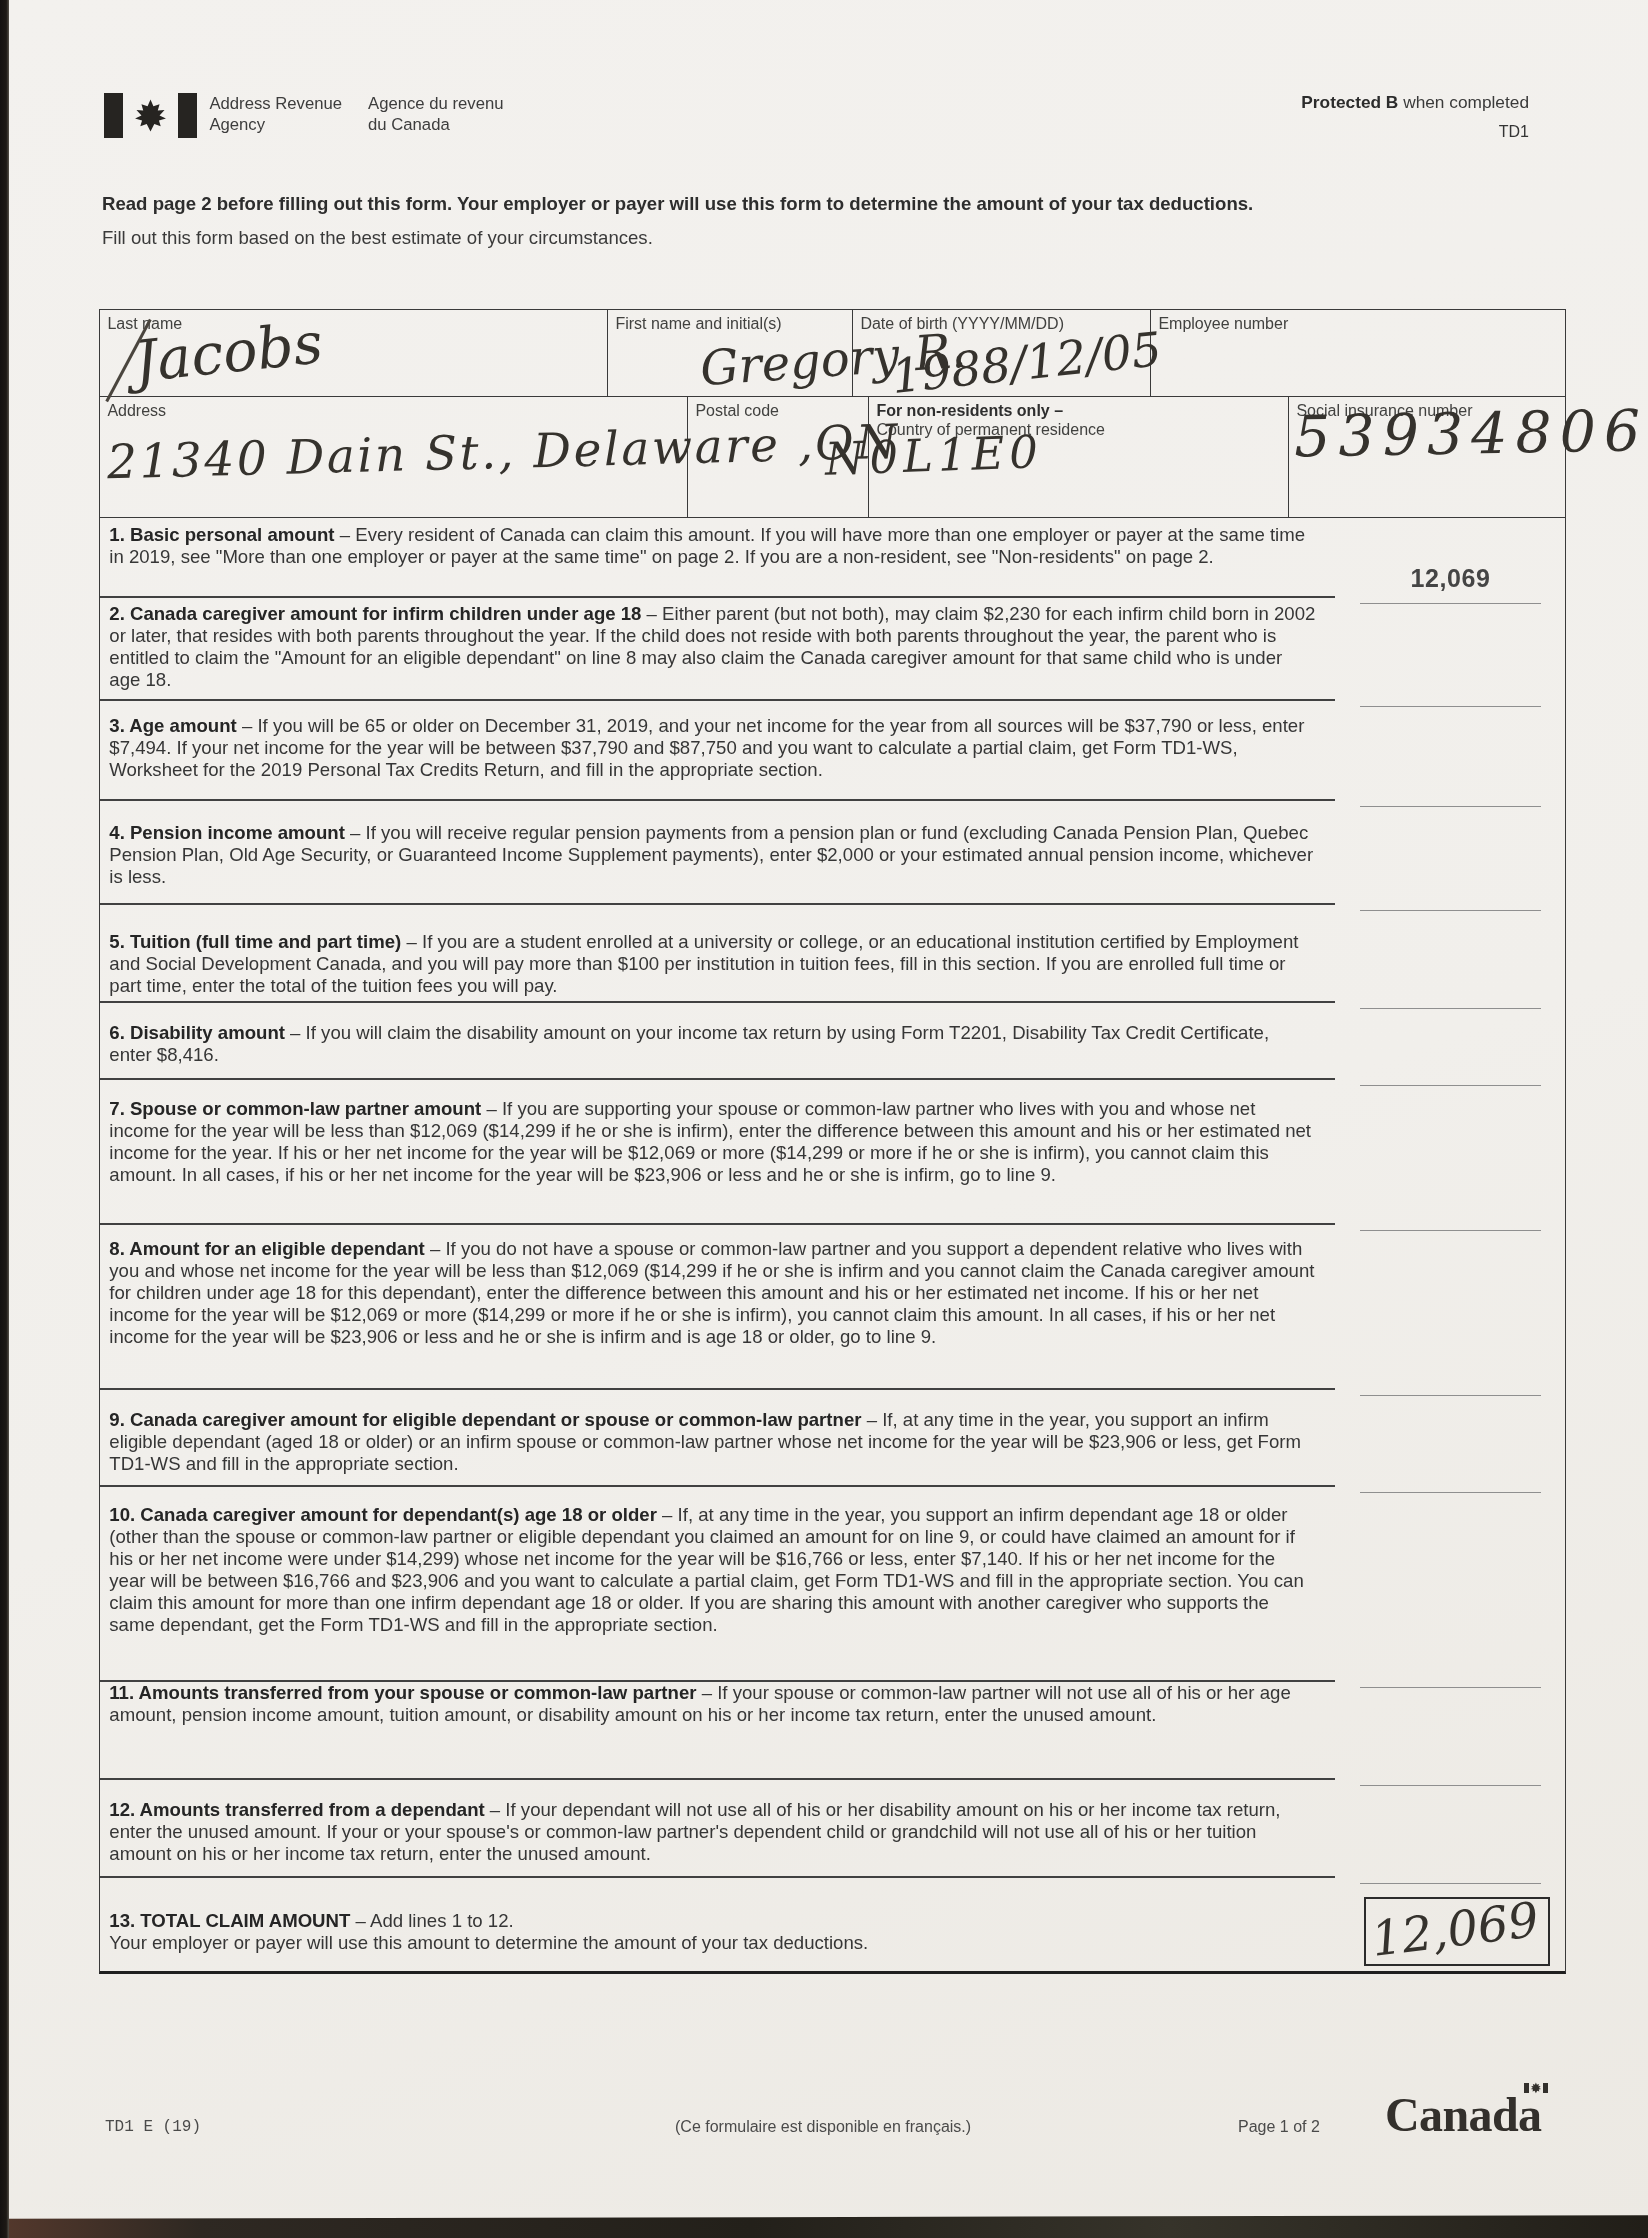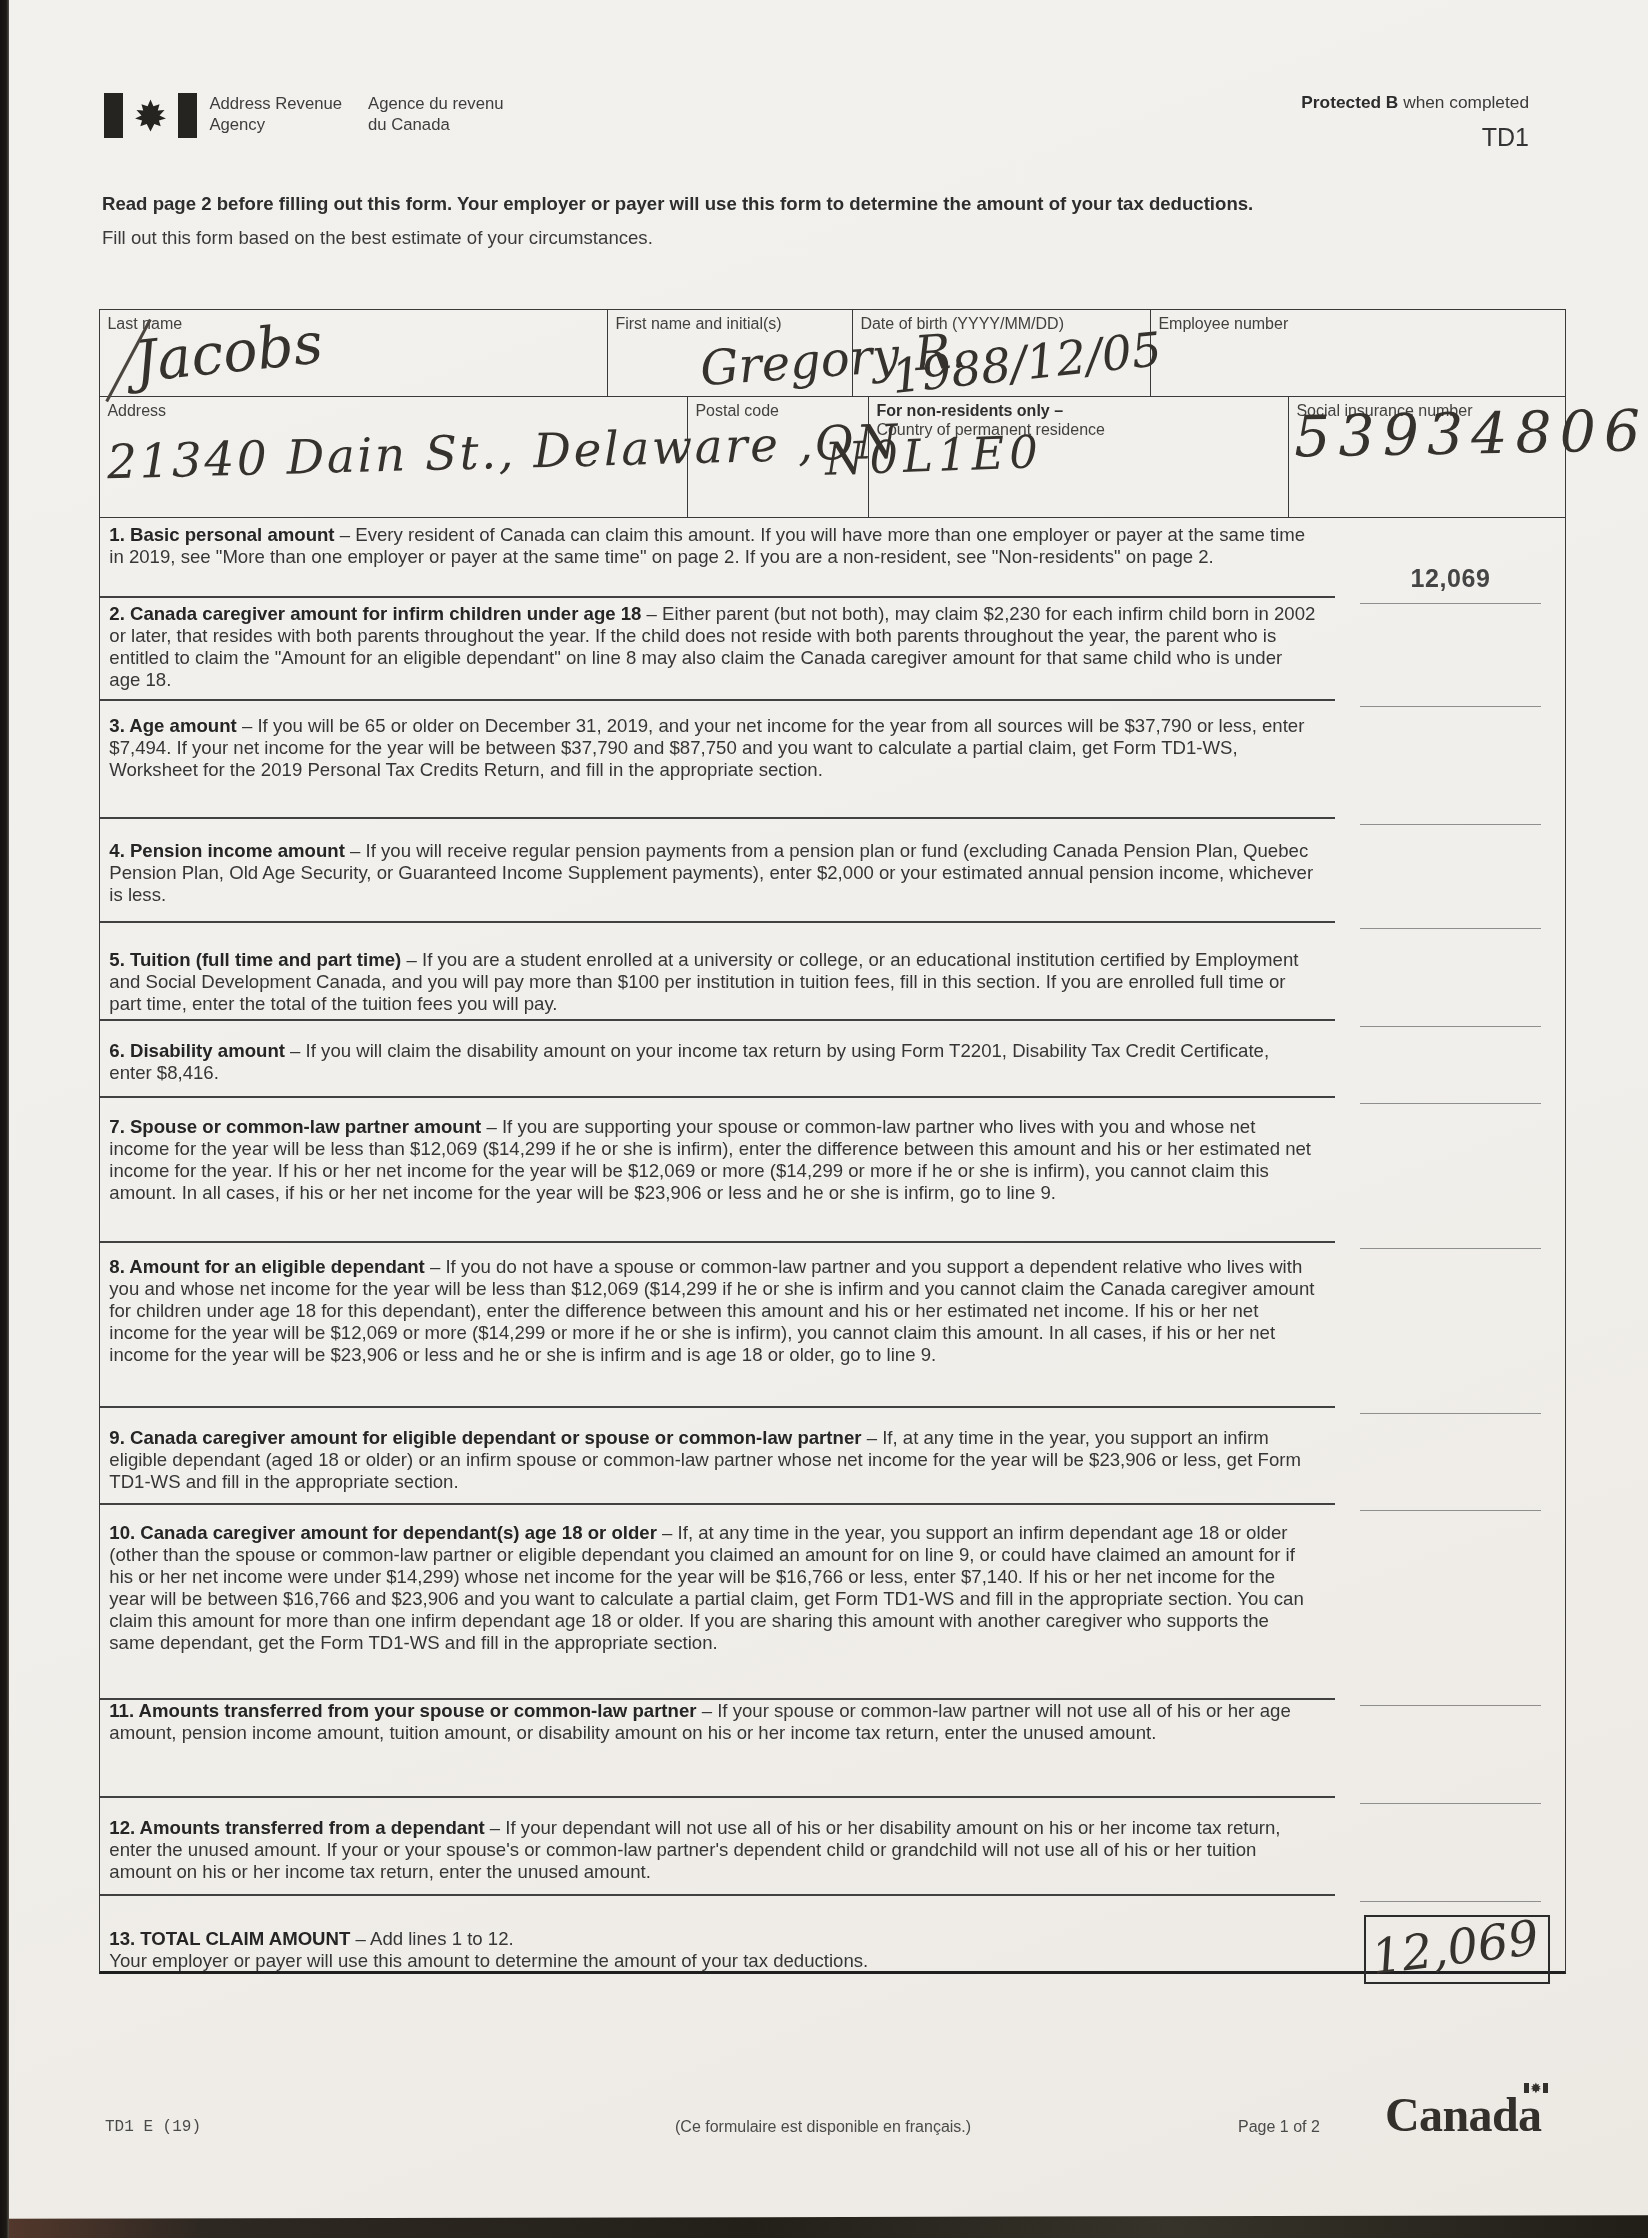--- a/index.html
+++ b/index.html
@@ -17,21 +17,21 @@
   .flag{position:relative;width:93px;height:45px;margin-right:12.4px;}
   .flag .bar{position:absolute;top:0;width:18.6px;height:45px;background:#262421;}
   .flag .bar.l{left:0;} .flag .bar.r{right:0;}
   .flag svg{position:absolute;left:29px;top:5px;width:35px;height:35px;fill:#262421;}
   .gov-txt{font-size:16.7px;line-height:21px;color:#3d3d3d;white-space:nowrap;}
   .gov-fr{margin-left:26px;}
   .title{position:absolute;left:619px;top:104px;width:532px;text-align:center;
          font-size:28.5px;font-weight:bold;color:#2e2e2e;letter-spacing:0.3px;}
   .protected{position:absolute;right:119px;top:92px;font-size:17.3px;color:#3a3a3a;white-space:nowrap;}
   .protected .pb{font-weight:bold;color:#2c2c2c;}
-  .tdcode{position:absolute;right:119px;top:123px;font-size:25px;color:#343434;}
+  .tdcode{position:absolute;right:119px;top:123px;font-size:16px;color:#343434;}
   .intro1{position:absolute;left:102px;top:193px;font-size:18.6px;font-weight:bold;color:#2d2d2d;}
   .intro2{position:absolute;left:102px;top:227px;font-size:18.6px;color:#3a3a3a;}
   
   .form-table{position:absolute;left:99px;top:309px;width:1467px;height:1665px;
               border:1.9px solid #3a3a3a;border-bottom:3.7px solid #1f1f1f;box-sizing:border-box;}
   .id-row{display:flex;box-sizing:border-box;border-bottom:1.9px solid #3a3a3a;}
   .r1{height:87px;} .r2{height:121px;}
   .cell{position:relative;box-sizing:border-box;overflow:visible;}
   .cell.bd{border-right:1.9px solid #3a3a3a;}
   .lbl{font-size:16px;color:#41413f;padding:5px 7.4px;line-height:18.6px;}
@@ -54,21 +54,21 @@
   .sec{position:relative;}
   .stx{margin-left:9.3px;width:1207px;font-size:18.6px;line-height:22px;color:#363636;}
   .stitle{font-weight:bold;color:#252525;}
   .sec-rule{position:absolute;left:0;bottom:0;width:1235px;height:1.9px;background:#414141;}
   .ans{position:absolute;left:1260px;bottom:-6.2px;width:181px;height:0;
        border-bottom:1.9px solid #8f8f8f;}
   .pamt{position:absolute;left:1260px;bottom:5px;width:181px;text-align:center;
         font-size:25px;font-weight:bold;color:#454545;letter-spacing:0.6px;}
   .sec1{height:80px;} .sec1 .stx{padding-top:6.2px;}
   .sec2{height:103px;} .sec2 .stx{padding-top:5px;}
-  .sec3{height:118px;} .sec3 .stx{padding-top:13.6px;}
+  .sec3{height:100px;} .sec3 .stx{padding-top:13.6px;}
   .sec4{height:104px;} .sec4 .stx{padding-top:21px;}
   .sec5{height:98px;} .sec5 .stx{padding-top:26px;}
   .sec6{height:77px;} .sec6 .stx{padding-top:18.6px;}
   .sec7{height:145px;} .sec7 .stx{padding-top:18px;}
   .sec8{height:165px;} .sec8 .stx{padding-top:13px;}
   .sec9{height:97px;} .sec9 .stx{padding-top:18.6px;}
   .sec10{height:195px;}.sec10 .stx{padding-top:17.3px;}
   .sec11{height:98px;}.sec11 .stx{}
   .sec12{height:98px;}.sec12 .stx{padding-top:19px;}
   .sec13{height:95px;}.sec13 .stx{padding-top:32px;width:1145px;}

